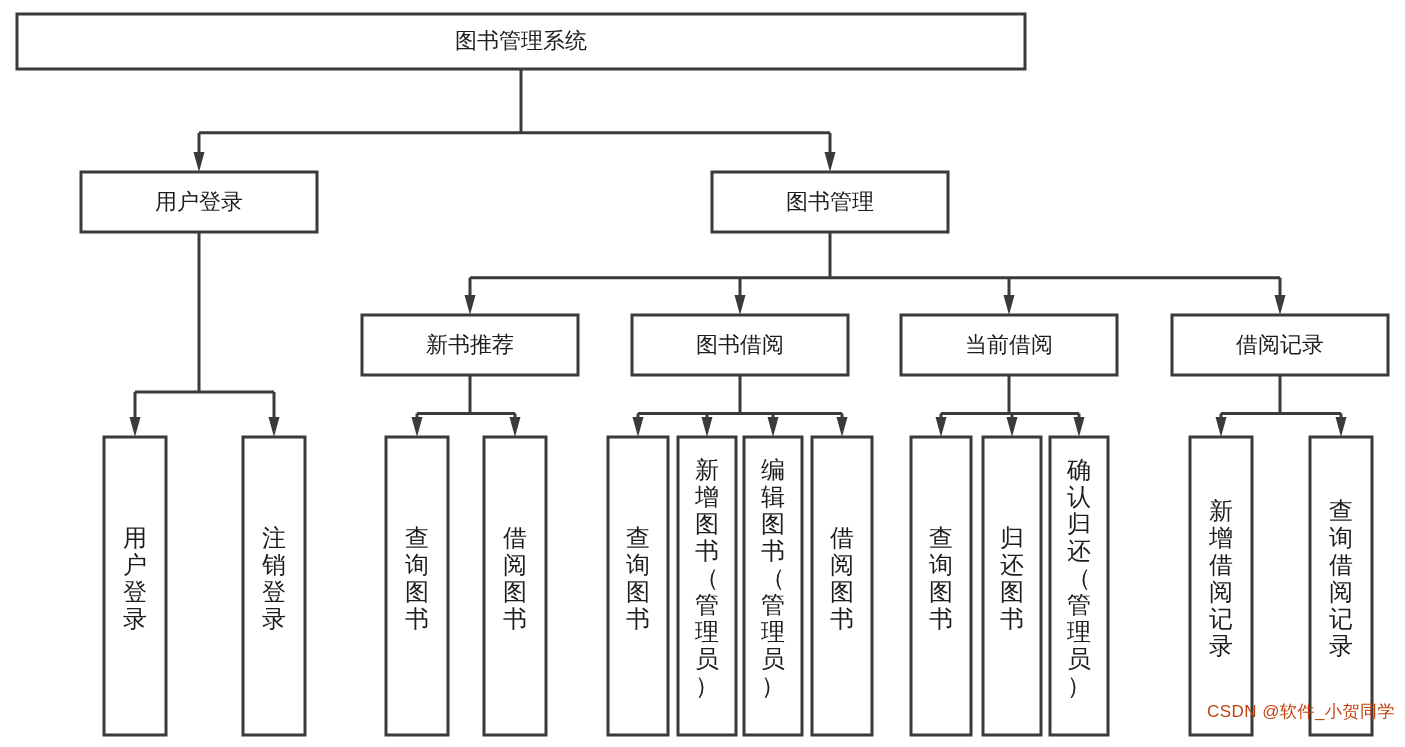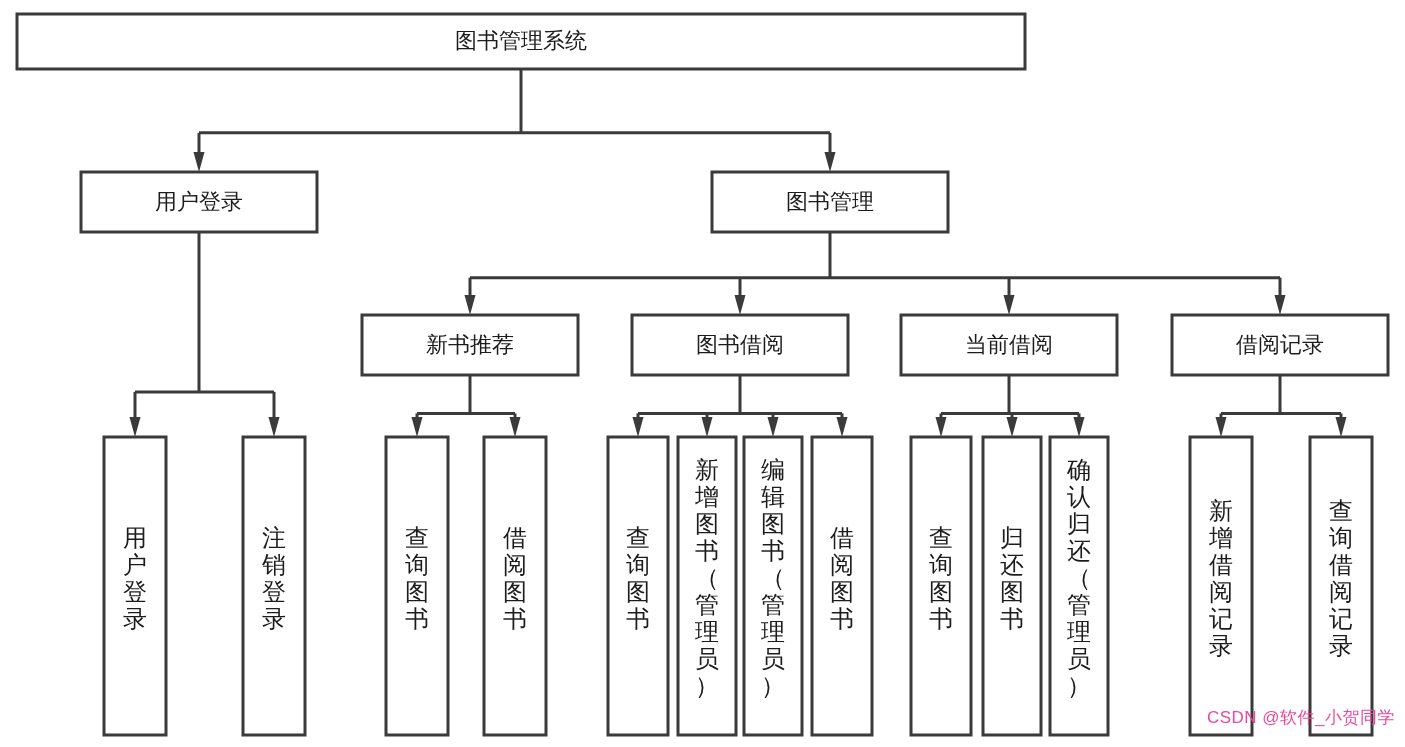--- a/index.html
+++ b/index.html
@@ -42,24 +42,24 @@
     stroke: #3a3a3a;
     stroke-width: 3;
     fill: none;
   }
   .arrow-head {
     fill: #3a3a3a;
   }
   .watermark {
     position: absolute;
     right: 10px;
-    bottom: 18px;
+    bottom: 24px;
     font-family: "Liberation Sans", "DejaVu Sans", sans-serif;
     font-size: 17px;
-    color: #ec4899;
+    color: #c2410c;
     white-space: nowrap;
     letter-spacing: 0.5px;
     pointer-events: none;
   }
 </style>
 </head>
 <body>
 
 <svg id="chart-root" viewBox="0 0 1405 747" xmlns="http://www.w3.org/2000/svg">
   <g id="edge-layer">

